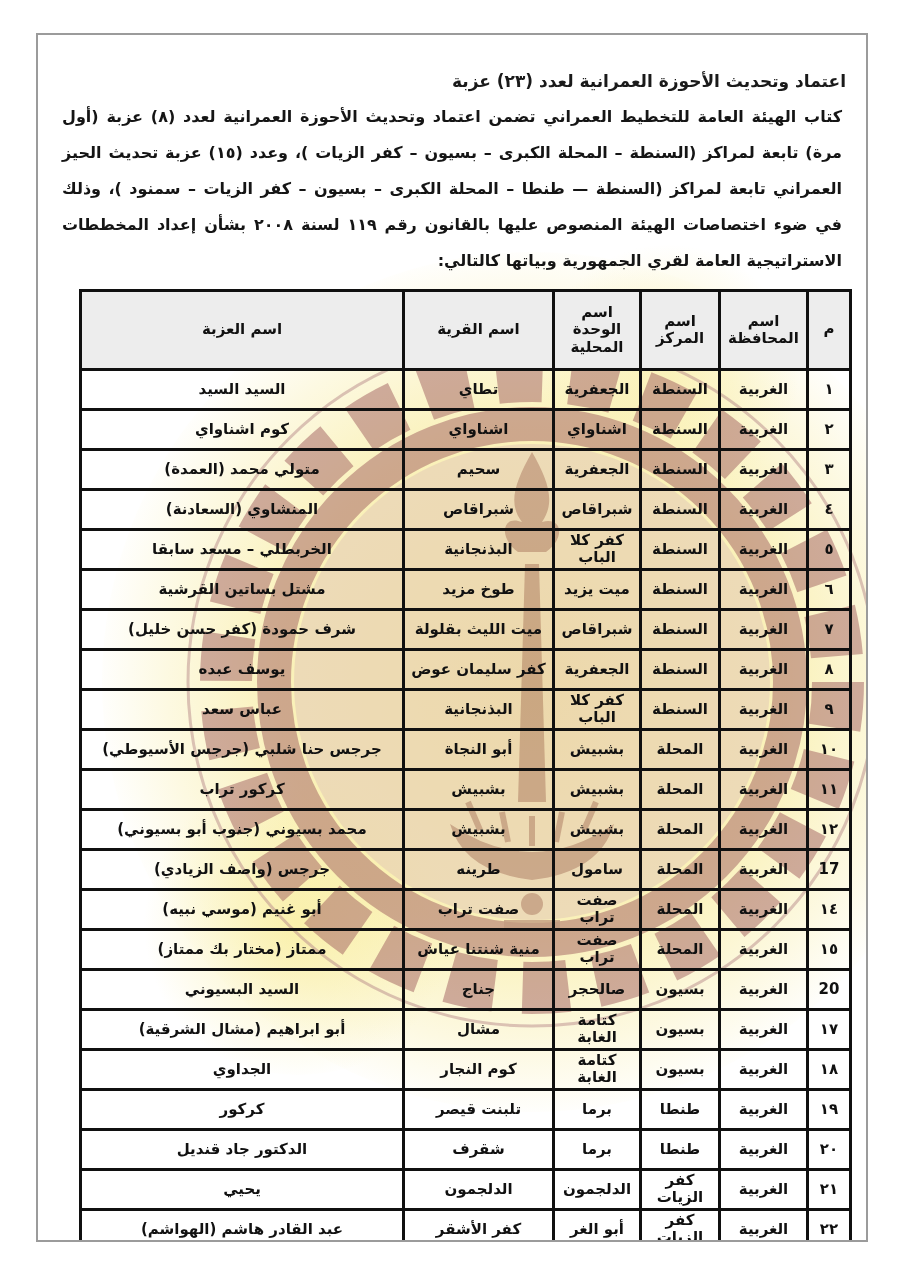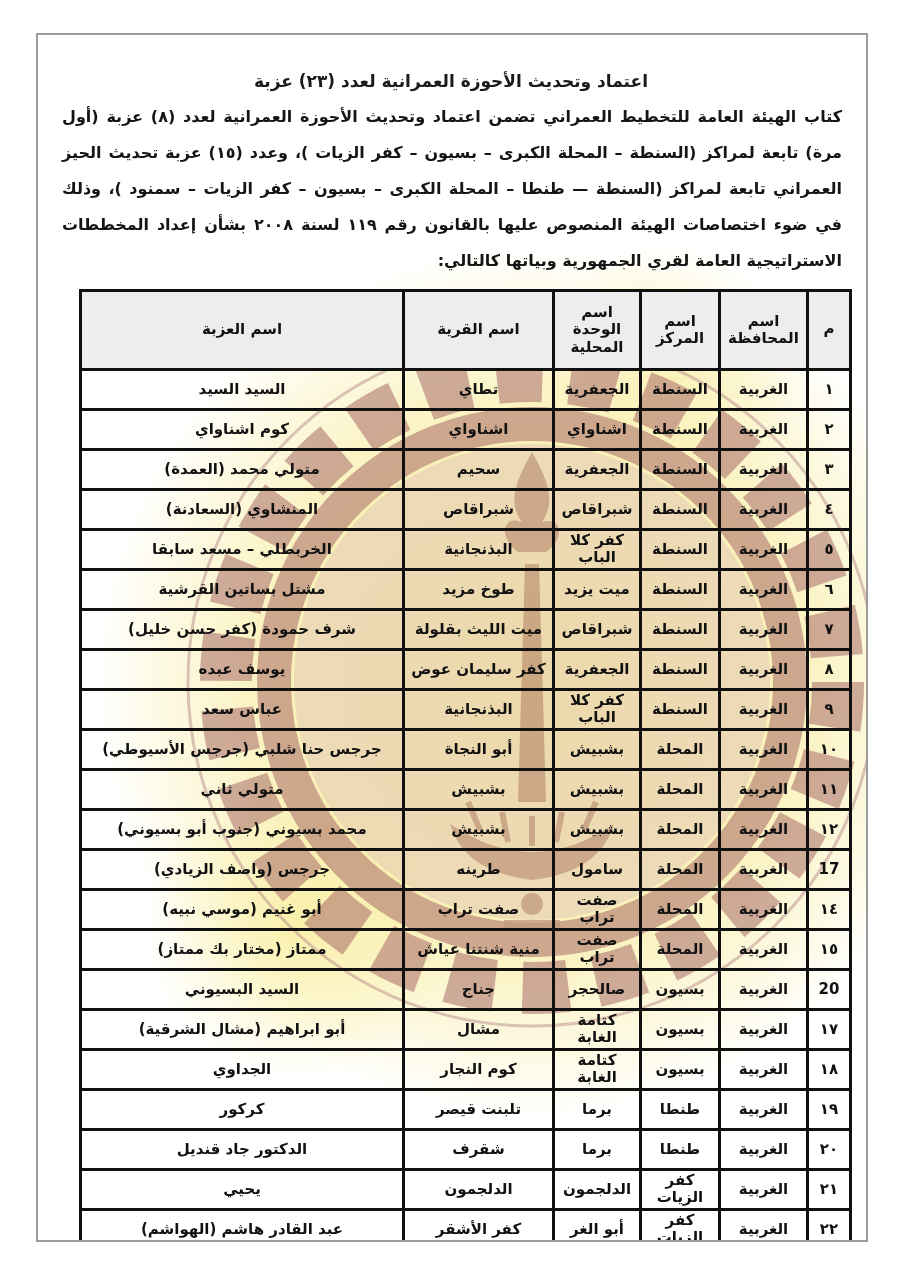--- a/index.html
+++ b/index.html
@@ -31,21 +31,21 @@
   }
   .glow-top{
     left:480px;top:210px;width:300px;height:260px;
     background:radial-gradient(circle, rgba(250,240,175,0.75) 0%, rgba(250,240,175,0) 66%);
   }
   .emblem{left:144px;top:297px;width:700px;height:700px;}
 
   
   .title{
     font-size:17px;font-weight:bold;color:#1a1a1a;margin:0;
-    text-align:center;padding-left:4px;padding-right:6px;
+    text-align:right;padding-left:4px;padding-right:6px;
   }
   .subtitle{
     font-size:19px;font-weight:bold;color:#111;margin:16px 10px 0 0;
     text-align:right;
   }
   .paragraph{
     font-size:16px;font-weight:bold;color:#151515;line-height:36px;
     text-align:justify;margin:8px 0 0 0;padding:0 10px;
   }
 
@@ -199,21 +199,21 @@
             <td>بشبيش</td>
             <td>أبو النجاة</td>
             <td>جرجس حنا شلبي (جرجس الأسيوطي)</td>
           </tr>
           <tr>
             <td>١١</td>
             <td>الغربية</td>
             <td>المحلة</td>
             <td>بشبيش</td>
             <td>بشبيش</td>
-            <td>متولي ثاني</td>
+            <td>كركور تراب</td>
           </tr>
           <tr>
             <td>١٢</td>
             <td>الغربية</td>
             <td>المحلة</td>
             <td>بشبيش</td>
             <td>بشبيش</td>
             <td>محمد بسيوني (جنوب أبو بسيوني)</td>
           </tr>
           <tr>

